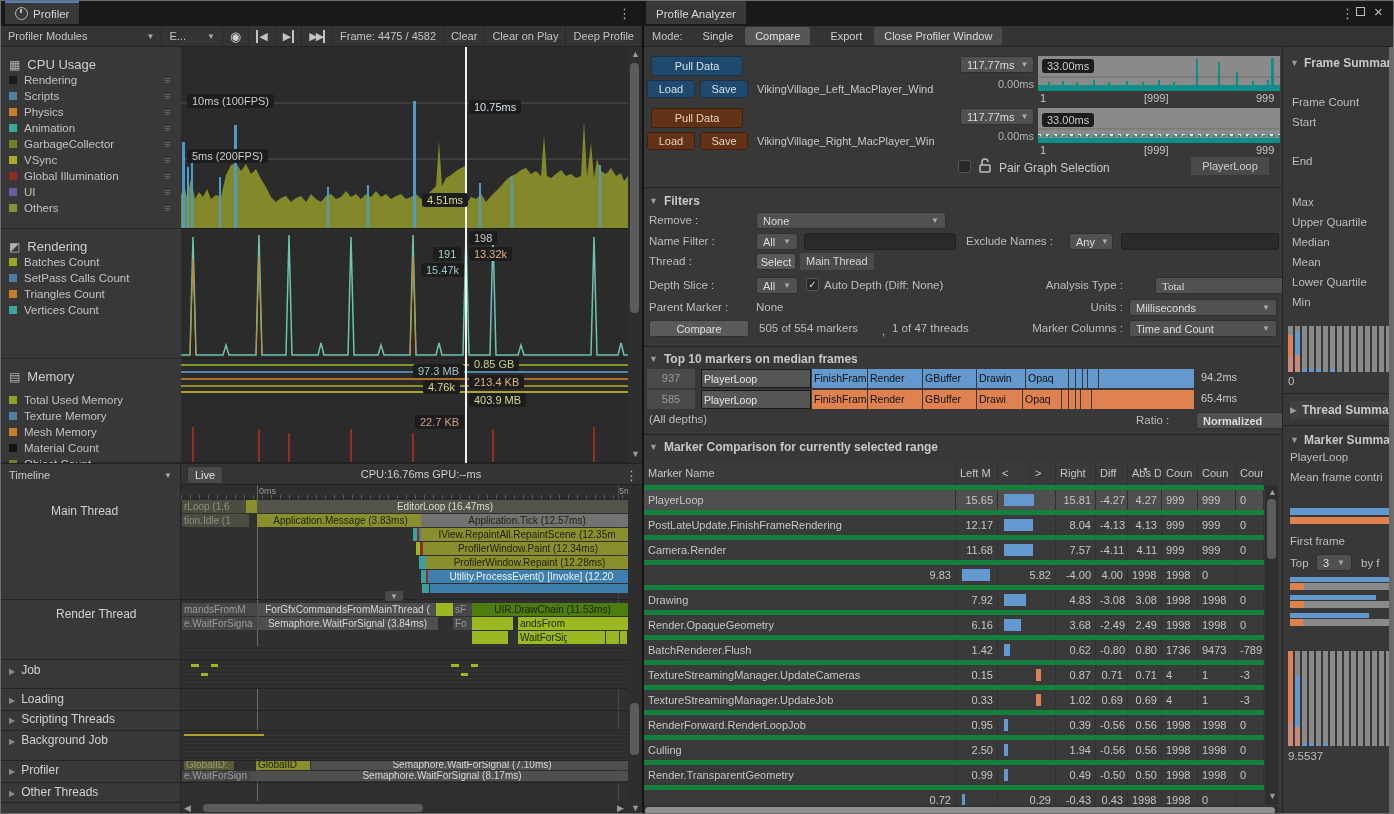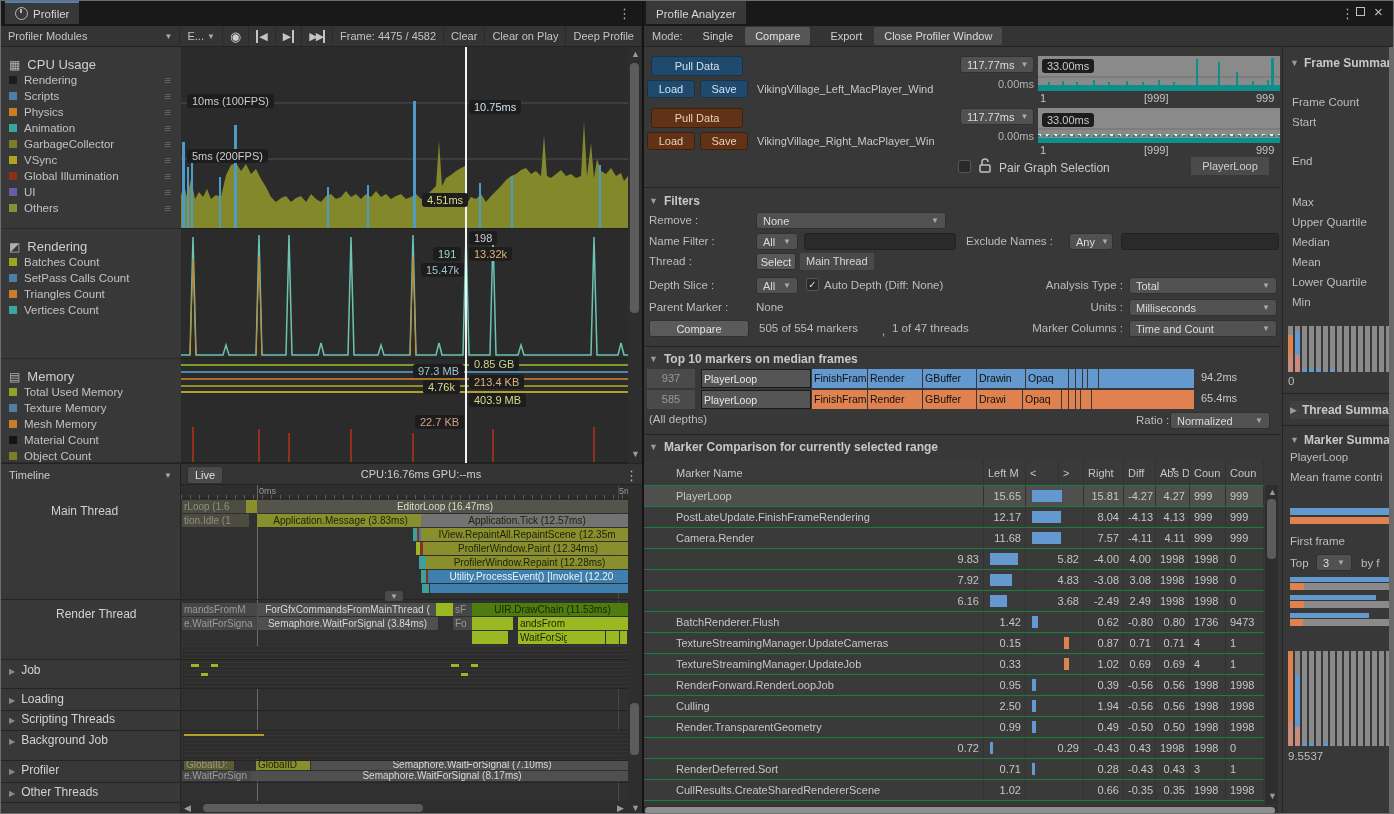--- a/index.html
+++ b/index.html
@@ -5,41 +5,41 @@
   html,body{margin:0;padding:0;background:#4a4a4a;}
   .stage{position:relative;width:1394px;height:814px;background:#383838;overflow:hidden;
          font-family:"Liberation Sans",sans-serif;color:#c8c8c8;font-size:11px;
          border:1px solid #6e6e6e;box-sizing:border-box;}
   .abs{position:absolute;box-sizing:border-box;}
   .tabbar{background:#191919;height:25px;}
   .tab{background:#383838;border-top:2px solid #4f7fba;height:23px;top:0;display:flex;align-items:center;
        gap:5px;padding:0 10px;font-size:11.5px;color:#d6d6d6;}
   .kebab{color:#b8b8b8;font-size:13px;text-align:center;}
   .toolbar{background:#343434;border-bottom:1px solid #232323;display:flex;align-items:center;height:20px;}
-  .tbtn{display:flex;align-items:center;height:20px;padding:0 7px;border-right:1px solid #2a2a2a;color:#c4c4c4;gap:3px;white-space:nowrap;}
+  .tbtn{display:flex;align-items:center;height:20px;padding:0 7px;border-right:1px solid #2a2a2a;color:#c4c4c4;gap:21px;white-space:nowrap;}
   .arrow{font-size:8px;color:#aaa;}
   .sechdr{display:flex;align-items:center;gap:7px;font-size:13px;color:#cfcfcf;}
   .modicon{color:#b0b0b0;font-size:12px;}
   .moditem{display:flex;align-items:center;gap:7px;height:16px;font-size:11.5px;color:#c2c2c2;}
   .sw{width:8px;height:8px;}
   .handle{margin-left:auto;margin-right:10px;color:#6e6e6e;letter-spacing:0;}
   .dd{background:#515151;border:1px solid #303030;border-radius:3px;display:flex;align-items:center;
       padding:0 6px;height:17px;color:#dcdcdc;justify-content:space-between;gap:6px;white-space:nowrap;}
   .inp{background:#2a2a2a;border:1px solid #212121;border-radius:3px;height:17px;}
   .btn{background:#585858;border:1px solid #303030;border-radius:3px;display:flex;align-items:center;justify-content:center;height:17px;color:#e0e0e0;}
   .badge{background:#1d1d1d;border-radius:3px;padding:1px 5px;color:#cccccc;white-space:nowrap;font-size:11px;}
   .seg{position:absolute;overflow:hidden;white-space:nowrap;font-size:10px;line-height:13px;padding:0 2px;}
   .thlabel{position:absolute;color:#d2d2d2;font-size:12px;}
   .sep{position:absolute;background:#242424;}
   .gridv{position:absolute;width:1px;background:#4e4e4e;}
   .scroll{background:#2e2e2e;}
   .thumb{background:#5c5c5c;border-radius:4px;position:absolute;}
   .hdrrow{background:#3c3c3c;border-bottom:1px solid #272727;}
   .trow{display:grid;grid-template-columns:312px 42px 58px 40px 32px 34px 36px 38px 28px;height:20px;
-        align-items:center;border-bottom:1px solid #15803d;background:#3a3a3a;padding-left:28px;}
+        align-items:center;border-bottom:5px solid #15803d;background:#3a3a3a;}
   .trow.sel{background:#4f4f4f;}
   .tc{overflow:hidden;white-space:nowrap;padding:0 4px;border-right:1px solid #313131;height:20px;line-height:20px;color:#c6c6c6;}
   .num{text-align:right;}
   .cell-bar{position:relative;}
   .fsl{color:#bdbdbd;font-size:11.5px;}
   .paneltitle{font-weight:bold;color:#c8c8c8;font-size:12px;white-space:nowrap;}
   .tri{font-size:9px;color:#9a9a9a;}
   .checkbox{width:13px;height:13px;background:#2a2a2a;border:1px solid #555;border-radius:2px;
             display:flex;align-items:center;justify-content:center;color:#dcdcdc;font-size:10px;}
   .stripes{background:repeating-linear-gradient(180deg,#353535 0 1px,#2d2d2d 1px 4px);}
@@ -156,21 +156,21 @@
           <div class="moditem" style="margin-top: 0px;">
             <div class="sw" style="background: rgb(58, 166, 160);"></div>
             <div style="">Vertices Count</div>
           </div>
         </div>
         <div style="position: relative; height: 104px; border-bottom: 1px solid rgb(42, 42, 42); padding: 10px 0px 0px 8px; box-sizing: border-box;">
           <div class="sechdr" style="">
             <div class="modicon" style="">▤</div>
             <div style="">Memory</div>
           </div>
-          <div class="moditem" style="margin-top: 0px;">
+          <div class="moditem" style="margin-top: 8px;">
             <div class="sw" style="background: rgb(143, 163, 42);"></div>
             <div style="">Total Used Memory</div>
           </div>
           <div class="moditem" style="margin-top: 0px;">
             <div class="sw" style="background: rgb(76, 126, 166);"></div>
             <div style="">Texture Memory</div>
           </div>
           <div class="moditem" style="margin-top: 0px;">
             <div class="sw" style="background: rgb(201, 126, 42);"></div>
             <div style="">Mesh Memory</div>
@@ -509,21 +509,21 @@
     <div class="abs btn" style="left:112px;top:252px;width:40px;">Select</div>
     <div class="abs" style="left:156px;top:252px;height:17px;line-height:17px;background:#4a4a4a;padding:0 6px;color:#d6d6d6;">Main Thread</div>
     <div class="abs fsl" style="left:5px;top:278px;">Depth Slice :</div>
     <div class="abs dd" style="left:112px;top:276px;width:42px;">
         <span>All</span>
         <span class="arrow">▼</span>
       </div>
     <div class="abs checkbox" style="left:162px;top:277px;">✓</div>
     <div class="abs fsl" style="left:180px;top:278px;">Auto Depth (Diff: None)</div>
     <div class="abs fsl" style="left:391px;top:278px;width:88px;text-align:right;">Analysis Type :</div>
-    <div class="abs dd" style="left:485px;top:276px;width:148px;">
+    <div class="abs dd" style="left:511px;top:276px;width:148px;font-family:Liberation Serif, serif;">
         <span>Total</span>
         <span class="arrow">▼</span>
       </div>
     <div class="abs fsl" style="left:5px;top:300px;">Parent Marker :</div>
     <div class="abs fsl" style="left:112px;top:300px;">None</div>
     <div class="abs fsl" style="left:411px;top:300px;width:68px;text-align:right;">Units :</div>
     <div class="abs dd" style="left:485px;top:298px;width:148px;">
         <span>Milliseconds</span>
         <span class="arrow">▼</span>
       </div>
@@ -570,21 +570,21 @@
           <div class="abs" style="left: 415px; top: 0px; width: 6px; height: 19px; line-height: 19px; font-size: 10.5px; overflow: hidden; white-space: nowrap; padding: 0px 2px; box-sizing: border-box; background: rgb(224, 130, 79); color: rgb(17, 17, 17);"></div>
           <div class="abs" style="left: 422px; top: 0px; width: 6px; height: 19px; line-height: 19px; font-size: 10.5px; overflow: hidden; white-space: nowrap; padding: 0px 2px; box-sizing: border-box; background: rgb(224, 130, 79); color: rgb(17, 17, 17);"></div>
           <div class="abs" style="left: 429px; top: 0px; width: 4px; height: 19px; line-height: 19px; font-size: 10.5px; overflow: hidden; white-space: nowrap; padding: 0px 2px; box-sizing: border-box; background: rgb(224, 130, 79); color: rgb(17, 17, 17);"></div>
           <div class="abs" style="left: 434px; top: 0px; width: 10px; height: 19px; line-height: 19px; font-size: 10.5px; overflow: hidden; white-space: nowrap; padding: 0px 2px; box-sizing: border-box; background: rgb(224, 130, 79); color: rgb(17, 17, 17);"></div>
           <div class="abs" style="left: 445px; top: 0px; width: 102px; height: 19px; line-height: 19px; font-size: 10.5px; overflow: hidden; white-space: nowrap; padding: 0px 2px; box-sizing: border-box; background: rgb(224, 130, 79); color: rgb(17, 17, 17);"></div>
           <div class="abs" style="left: 554px; top: 2px; color: rgb(200, 200, 200); white-space: nowrap;">65.4ms</div>
         </div>
       </div>
     <div class="abs fsl" style="left:5px;top:412px;">(All depths)</div>
     <div class="abs fsl" style="left:492px;top:413px;">Ratio :</div>
-    <div class="abs dd" style="left:526px;top:411px;width:100px;">
+    <div class="abs dd" style="left:552px;top:411px;width:100px;font-weight:bold;">
         <span>Normalized</span>
         <span class="arrow">▼</span>
       </div>
 
     <div class="sep" style="left:0;top:433px;width:637px;height:1px;"></div>
 
     <div class="abs" style="left:5px;top:439px;display:flex;gap:6px;align-items:center;">
       <span class="tri">▼</span>
       <span class="paneltitle">Marker Comparison for currently selected range</span>
     </div>
@@ -651,32 +651,34 @@
             <div style="position: absolute; top: 4px; height: 12px; left: 6px; background: rgb(99, 153, 206); width: 28px;"></div>
           </div>
           <div class="tc num" style="">5.82</div>
           <div class="tc num" style="">-4.00</div>
           <div class="tc num" style="">4.00</div>
           <div class="tc" style="">1998</div>
           <div class="tc" style="">1998</div>
           <div class="tc" style="">0</div>
         </div>
         <div class="trow" style="">
+          <div class="tc" style="">Drawing</div>
           <div class="tc num" style="">7.92</div>
           <div class="tc cell-bar" style="">
             <div style="position: absolute; top: 4px; height: 12px; left: 6px; background: rgb(99, 153, 206); width: 22px;"></div>
           </div>
           <div class="tc num" style="">4.83</div>
           <div class="tc num" style="">-3.08</div>
           <div class="tc num" style="">3.08</div>
           <div class="tc" style="">1998</div>
           <div class="tc" style="">1998</div>
           <div class="tc" style="">0</div>
         </div>
         <div class="trow" style="">
+          <div class="tc" style="">Render.OpaqueGeometry</div>
           <div class="tc num" style="">6.16</div>
           <div class="tc cell-bar" style="">
             <div style="position: absolute; top: 4px; height: 12px; left: 6px; background: rgb(99, 153, 206); width: 17px;"></div>
           </div>
           <div class="tc num" style="">3.68</div>
           <div class="tc num" style="">-2.49</div>
           <div class="tc num" style="">2.49</div>
           <div class="tc" style="">1998</div>
           <div class="tc" style="">1998</div>
           <div class="tc" style="">0</div>

